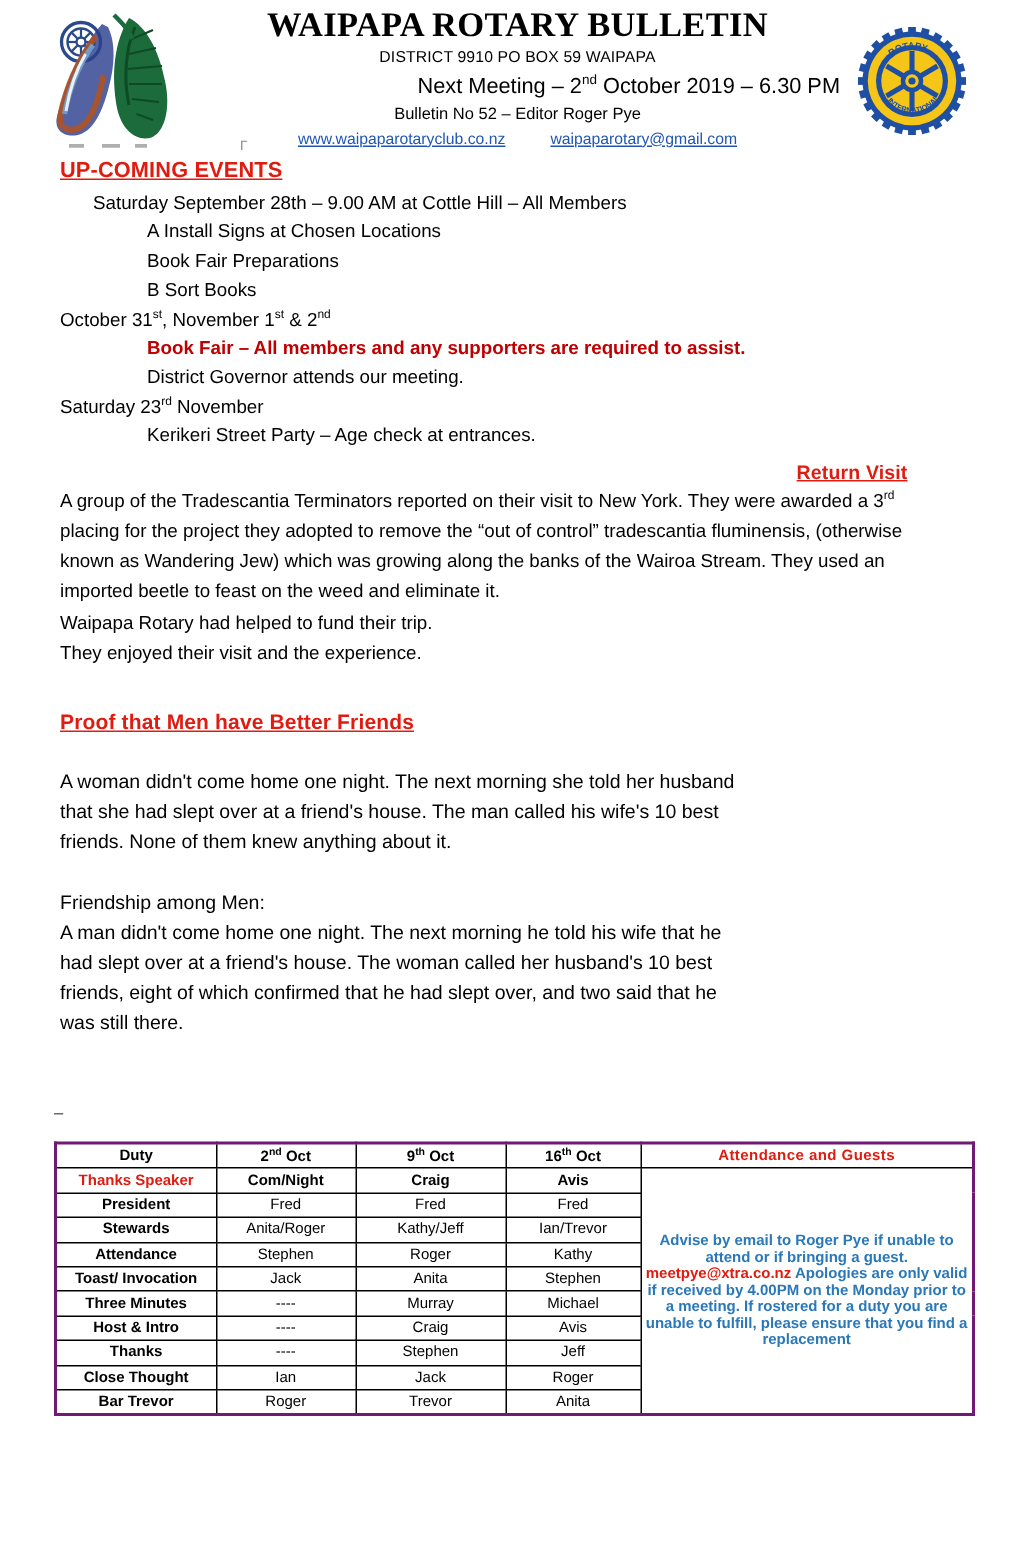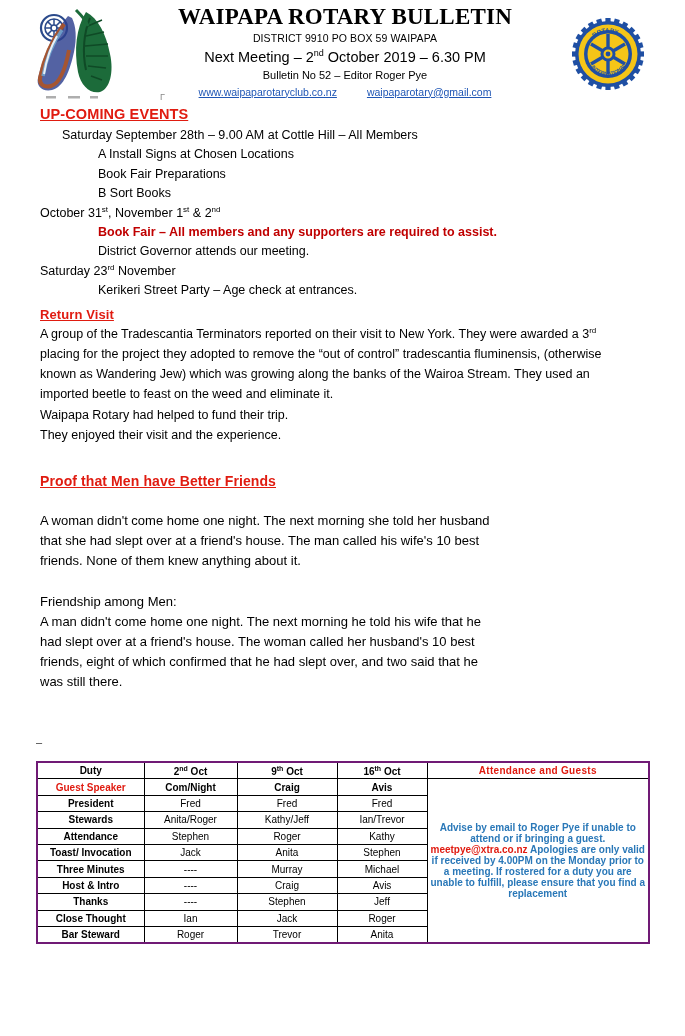--- a/index.html
+++ b/index.html
@@ -60,20 +60,21 @@
   .doc-sub1 {
     font-size: 10.5px;
     letter-spacing: 0.1px;
     margin-top: 2px;
     line-height: 1.25;
   }
   .doc-sub2 {
     font-size: 14.5px;
     margin-top: 3px;
     line-height: 1.25;
+    text-align: right;
   }
   .doc-sub2 sup { font-size: 9px; }
   .doc-sub3 {
     font-size: 11px;
     margin-top: 3px;
     line-height: 1.25;
   }
   .links-row {
     margin-top: 3px;
     font-size: 10.5px;
@@ -334,21 +335,21 @@
       <div class="evt ind2">A Install Signs at Chosen Locations</div>
       <div class="evt ind2">Book Fair Preparations</div>
       <div class="evt ind2">B Sort Books</div>
       <div class="evt"><span>October 31</span><sup>st</sup><span>, November 1</span><sup>st</sup><span> &amp; 2</span><sup>nd</sup></div>
       <div class="evt ind2 red">Book Fair – All members and any supporters are required to assist.</div>
       <div class="evt ind2">District Governor attends our meeting.</div>
       <div class="evt"><span>Saturday 23</span><sup>rd</sup><span> November</span></div>
       <div class="evt ind2">Kerikeri Street Party – Age check at entrances.</div>
     </div>
 
-    <div class="sec-head small" style="margin-top:6px;">Return Visit</div>
+    <div class="sec-head small" style="margin-top:6px;text-align:right;">Return Visit</div>
     <div class="para"><span>A group of the Tradescantia Terminators reported on their visit to New York. They were awarded a 3</span><sup>rd</sup><span> placing for the project they adopted to remove the “out of control” tradescantia fluminensis, (otherwise known as Wandering Jew) which was growing along the banks of the Wairoa Stream. They used an imported beetle to feast on the weed and eliminate it.</span></div>
     <div class="para" style="margin-top:0;">Waipapa Rotary had helped to fund their trip.</div>
     <div class="para" style="margin-top:0;">They enjoyed their visit and the experience.</div>
 
     <div class="sec-head mid" style="margin-top:28px;"> Proof that Men have Better Friends</div>
 
     <div class="joke-block" style="margin-top:22px;">
       <div style="max-width:450px;">A woman didn't come home one night. The next morning she told her husband that she had slept over at a friend's house. The man called his wife's 10 best friends.   None of them knew anything about it.</div>
     </div>
 
@@ -373,21 +374,21 @@
       <tbody>
         <tr>
           <td class="duty-cell">Duty</td>
           <td class="date-hd"><span>2</span><sup>nd</sup><span> Oct</span></td>
           <td class="date-hd"><span>9</span><sup>th</sup><span> Oct</span></td>
           <td class="date-hd"><span>16</span><sup>th</sup><span> Oct</span></td>
           <td class="note-hd" rowspan="1">Attendance  and Guests</td>
         </tr>
 
         <tr>
-          <td class="red-duty">Guest Speaker</td>
+          <td class="red-duty">Thanks Speaker</td>
           <td class="bold-val">Com/Night</td>
           <td class="bold-val">Craig</td>
           <td class="bold-val">Avis</td>
           <td class="note-cell" rowspan="10"><span>Advise by email to Roger Pye if unable to attend or if bringing a guest. </span><span class="email">meetpye@xtra.co.nz</span><span> Apologies are only valid if received by 4.00PM on the Monday prior to a meeting. If rostered for a duty you are unable to fulfill, please ensure that you find a replacement</span></td>
         </tr>
 
         <tr>
           <td class="duty-cell">President</td>
           <td>Fred</td>
           <td>Fred</td>
@@ -429,21 +430,21 @@
           <td>Stephen</td>
           <td>Jeff</td>
         </tr>
         <tr>
           <td class="duty-cell">Close Thought</td>
           <td>Ian</td>
           <td>Jack</td>
           <td>Roger</td>
         </tr>
         <tr>
-          <td class="duty-cell">Bar Steward</td>
+          <td class="duty-cell">Bar Trevor</td>
           <td>Roger</td>
           <td>Trevor</td>
           <td>Anita</td>
         </tr>
       </tbody>
     </table>
   </div>
 
 </div>
 

